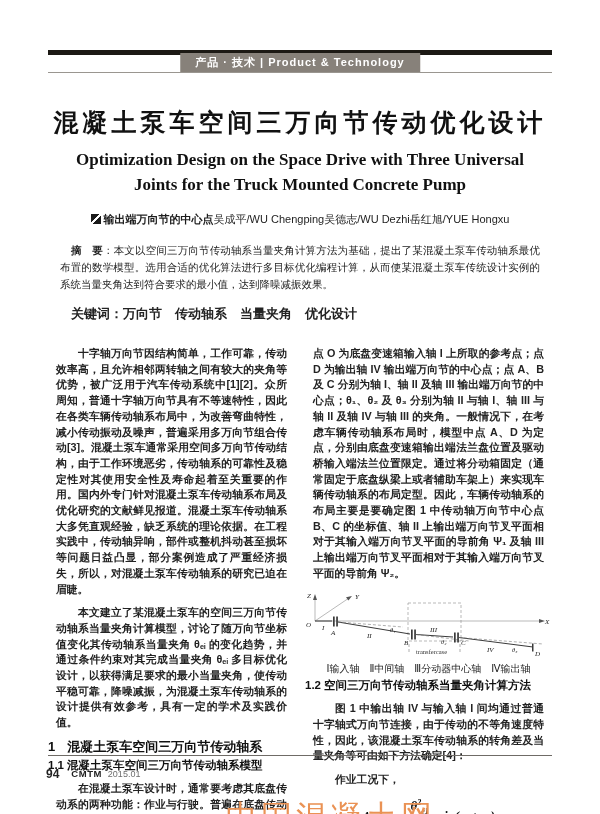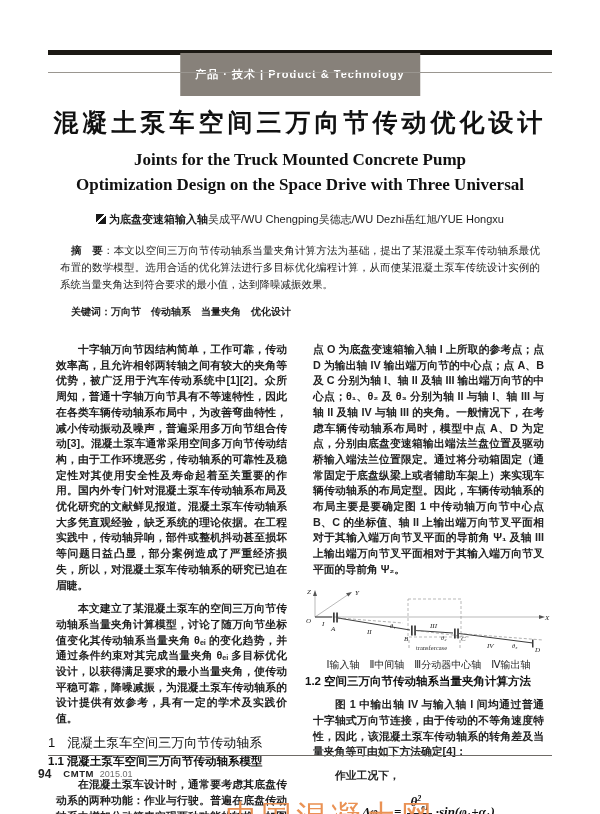--- a/index.html
+++ b/index.html
@@ -2,42 +2,42 @@
 <html><head>
 <meta charset="utf-8">
 <style>
   html,body { margin:0; padding:0; }
   body { width:600px; height:814px; background:#f4f3f1; font-family:"Liberation Sans","DejaVu Sans",sans-serif; color:#232323; }
   .page { position:relative; width:600px; height:814px; background:#ffffff; overflow:hidden; }
 
   
   .bar-black { position:absolute; left:48px; top:50px; width:504px; height:5px; background:#1c1914; }
   .tag { position:absolute; top:53px; left:300px; transform:translateX(-50%); background:#87817a;
-         color:#fff; font-size:11px; line-height:19px; padding:12px 15px; letter-spacing:1px; font-weight:bold; white-space:nowrap; }
+         color:#fff; font-size:11px; line-height:19px; padding:0 15px; letter-spacing:1px; font-weight:bold; white-space:nowrap; }
   .rule-top { position:absolute; left:48px; top:72px; width:504px; height:1px; background:#9a9690; }
 
   .content { position:absolute; left:48px; top:86px; width:504px; }
 
   .title-zh { margin:20px 4px 8px; font-size:25px; font-weight:bold; text-align:center; letter-spacing:4px; color:#111; }
   .title-en { text-align:center; font-family:"Liberation Serif","DejaVu Serif",serif; font-weight:bold; font-size:17px; line-height:25px; color:#111; }
   .authors { text-align:center; font-size:11px; margin-top:15px; color:#1d1d1d; }
   .authors .affil { font-weight:bold; }
   .authors .name { }
   .pen-icon { display:inline-block; width:10px; height:10px; margin-right:3px; vertical-align:-1px;
               background:#1a1a1a linear-gradient(135deg, rgba(0,0,0,0) 42%, #fff 44%, #fff 56%, rgba(0,0,0,0) 58%); }
 
   .abstract { margin:15px 12px 0; font-size:10.5px; line-height:17px; text-align:justify; text-indent:11px; }
   .abstract .lbl { font-weight:bold; }
-  .keywords { margin:12px 12px 0; font-size:10px; font-weight:bold; text-indent:11px; }
+  .keywords { margin:12px 12px 0; font-size:13px; font-weight:bold; text-indent:11px; }
 
   .columns { display:flex; gap:10px; margin-top:15px; }
   .col { width:247px; font-size:10.8px; line-height:15.7px; text-align:justify; }
   .col p { margin:8px;font-weight:bold; }
   .col p.indent { text-indent:22px; }
-  .h1 { font-size:13px; font-weight:normal; margin:7px 0 3px; color:#111; }
+  .h1 { font-size:13px; font-weight:bold; margin:7px 0 3px; color:#111; }
   .h1 .num { margin-right:12px; }
   .h2 { font-size:11.5px; font-weight:bold; margin:3px 0 3px; color:#111; }
   .h2 .num { margin-right:3px; }
 
   figure { margin:6px 0 2px; padding:0; }
   figure svg { display:block; width:247px; height:72px; }
   .ax   { stroke:#8a8a8a; stroke-width:0.6; }
   .sh   { stroke:#3a3a3a; stroke-width:1; }
   .dash { stroke:#7b7b7b; stroke-width:0.6; stroke-dasharray:3 2; }
   .dashbox { fill:none; stroke:#8a8a8a; stroke-width:0.6; stroke-dasharray:3 2; }
@@ -54,47 +54,47 @@
   .eq-body sub { font-size:8px; }
   .eq-body sup { font-size:8px; }
   .eq-eq { margin:0 4px; }
   .frac { display:inline-block; vertical-align:-9px; text-align:center; line-height:1.15; margin:0 2px; }
   .frac .fnum { display:block; padding:0 3px 1px; border-bottom:1.2px solid #222; }
   .frac .fden { display:block; }
   .eq-tail { margin-left:2px; }
   .eq-num { font-style:normal; font-weight:normal; font-size:11px; color:#222; }
 
   .rule-bottom { position:absolute; left:48px; top:755px; width:504px; height:1px; background:#6f6b66; }
-  .footer { position:absolute; left:38px; top:767px; font-size:9px; color:#222; }
+  .footer { position:absolute; left:46px; top:767px; font-size:9px; color:#222; }
   .footer .pageno { font-weight:bold; font-size:12px; margin-right:12px; vertical-align:-1px; }
   .footer .journal { font-weight:bold; font-size:9.5px; letter-spacing:0.5px; }
   .footer .issue { color:#6e6e6e; margin-left:6px; }
 
   .watermark { position:absolute; left:226px; top:796px; font-size:31px; letter-spacing:4px;
                color:#ea9254; white-space:nowrap; z-index:5; }
 </style>
 </head>
 <body>
 
 <div class="page">
 
   <div class="bar-black"></div>
   <div class="tag">产品 · 技术 | Product &amp; Technology</div>
   <div class="rule-top"></div>
 
   <div class="content">
 
     <div class="title-zh">混凝土泵车空间三万向节传动优化设计</div>
     <div class="title-en">
+      <div>Optimization Design on the Space Drive with Three Universal</div>
       <div>Joints for the Truck Mounted Concrete Pump</div>
-      <div>Optimization Design on the Space Drive with Three Universal</div>
     </div>
 
     <div class="authors">
-      <span class="pen-icon"></span><span class="affil">为底盘变速箱输入轴</span><span class="name">吴成平/WU Chengping</span><span class="name">吴德志/WU Dezhi</span><span class="name">岳红旭/YUE Hongxu</span>
+      <span class="pen-icon"></span><span class="affil">输出端万向节的中心点</span><span class="name">吴成平/WU Chengping</span><span class="name">吴德志/WU Dezhi</span><span class="name">岳红旭/YUE Hongxu</span>
     </div>
 
     <div class="abstract">
       <span class="lbl">摘　要</span><span>：本文以空间三万向节传动轴系当量夹角计算方法为基础，提出了某混凝土泵车传动轴系最优布置的数学模型。选用合适的优化算法进行多目标优化编程计算，从而使某混凝土泵车传统设计实例的系统当量夹角达到符合要求的最小值，达到降噪减振效果。</span>
     </div>
 
     <div class="keywords">
       <span class="lbl">关键词</span><span>：万向节　传动轴系　当量夹角　优化设计</span>
     </div>
 

